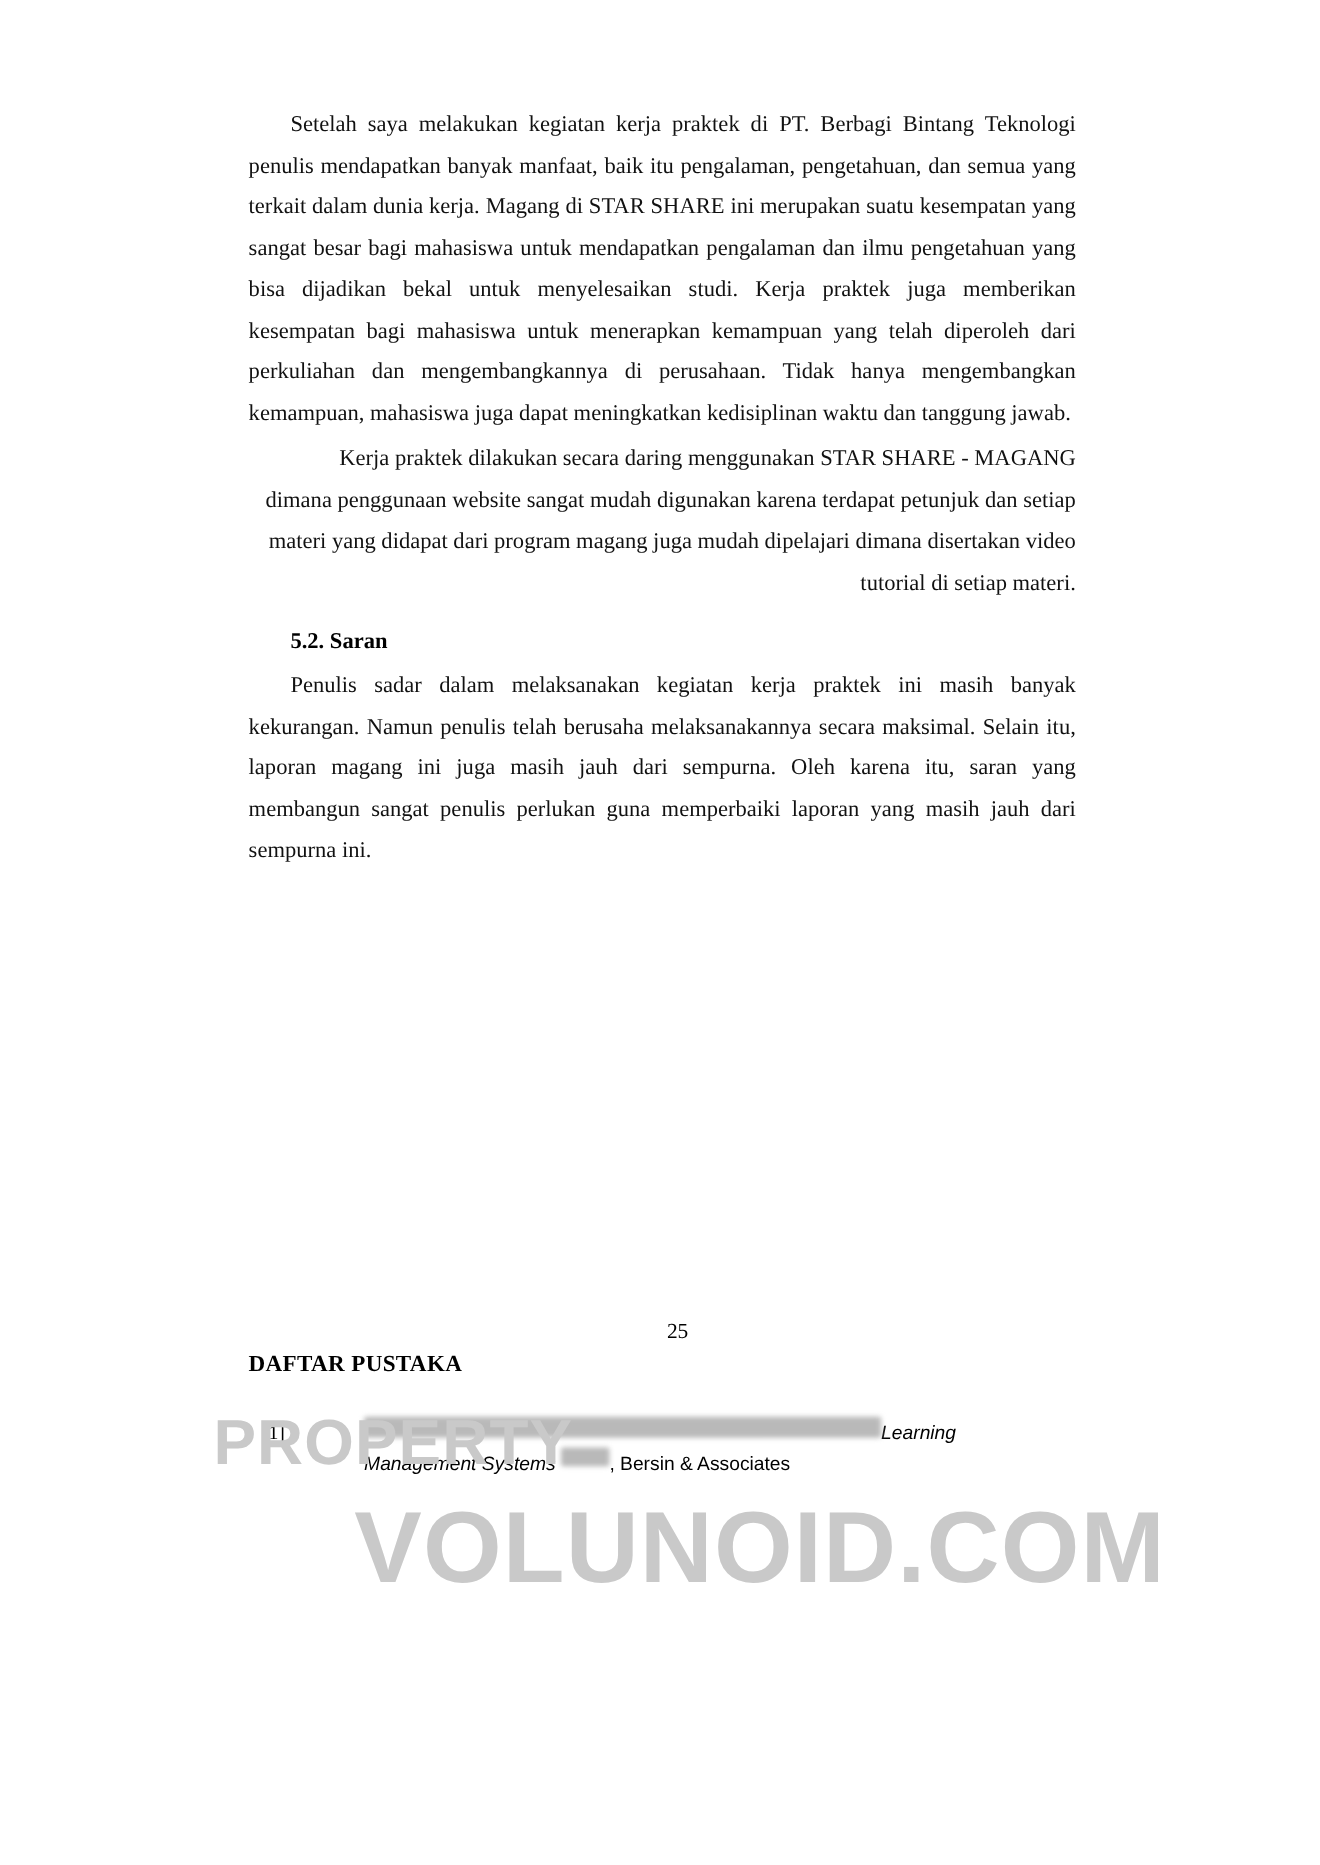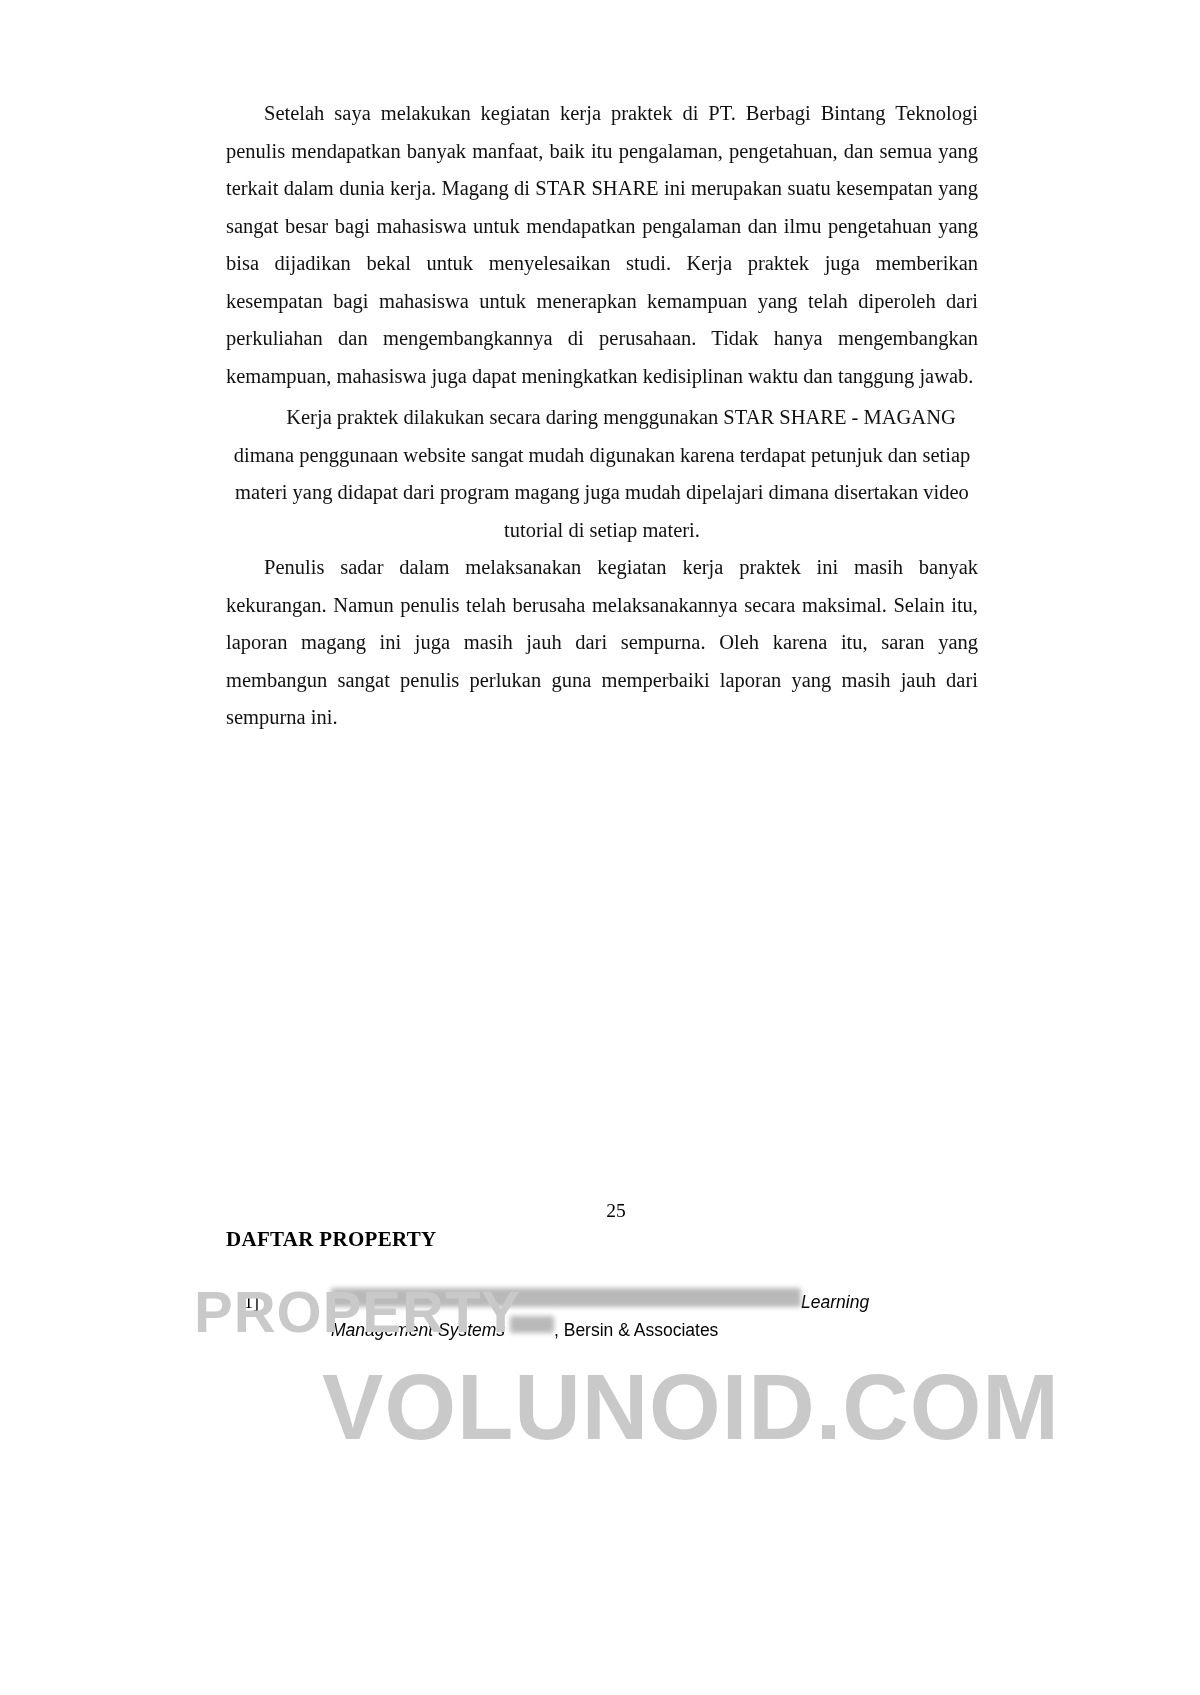--- a/index.html
+++ b/index.html
@@ -29,21 +29,21 @@
   }
   p.para {
     margin: 0 0 0 0;
     font-size: 20.5px;
     line-height: 37.5px;
     text-align: justify;
     text-indent: 38px;
     color: #111;
   }
   p.para.loose {
-    text-align: center;
+    text-align: right;
     line-height: 37.5px;
   }
   .spacer-sm { height: 4px; }
   h3.heading {
     margin: 18px 0 6px 0;
     font-size: 20.5px;
     font-weight: bold;
     text-indent: 38px;
     line-height: 32px;
   }
@@ -127,28 +127,29 @@
 <div class="page">
 
   <div class="content">
 
     <p class="para">Setelah saya melakukan kegiatan kerja praktek di PT. Berbagi Bintang Teknologi penulis mendapatkan banyak manfaat, baik itu pengalaman, pengetahuan, dan semua yang terkait dalam dunia kerja. Magang di STAR SHARE ini merupakan suatu kesempatan yang sangat besar bagi mahasiswa untuk mendapatkan pengalaman dan ilmu pengetahuan yang bisa dijadikan bekal untuk menyelesaikan studi. Kerja praktek juga memberikan kesempatan bagi mahasiswa untuk menerapkan kemampuan yang telah diperoleh dari perkuliahan dan mengembangkannya di perusahaan. Tidak hanya mengembangkan kemampuan, mahasiswa juga dapat meningkatkan kedisiplinan waktu dan tanggung jawab.</p>
 
     <div class="spacer-sm"></div>
 
     <p class="para loose">Kerja praktek dilakukan secara daring menggunakan STAR SHARE - MAGANG dimana penggunaan website sangat mudah digunakan karena terdapat petunjuk dan setiap materi yang didapat dari program magang juga mudah dipelajari dimana disertakan video tutorial di setiap materi.</p>
 
+    <h3 class="heading">5.2. Saran</h3>
 
     <p class="para">Penulis sadar dalam melaksanakan kegiatan kerja praktek ini masih banyak kekurangan. Namun penulis telah berusaha melaksanakannya secara maksimal. Selain itu, laporan magang ini juga masih jauh dari sempurna. Oleh karena itu, saran yang membangun sangat penulis perlukan guna memperbaiki laporan yang masih jauh dari sempurna ini.</p>
 
   </div>
 
   <div class="page-number">25</div>
 
-  <div class="daftar-heading">DAFTAR PROPERTY</div>
+  <div class="daftar-heading">DAFTAR PUSTAKA</div>
 
   <div class="ref-block">
     <span class="ref-num">[1]</span>
     <div class="ref-text">
       <span class="redact" style="width:470px; height:19px;">&nbsp;</span><span class="ital">Learning</span><br>
       <span class="ital">Management Systems</span>
       <span class="redact" style="width:44px; height:17px;">&nbsp;</span><span>, Bersin &amp; Associates</span>
     </div>
   </div>
 

